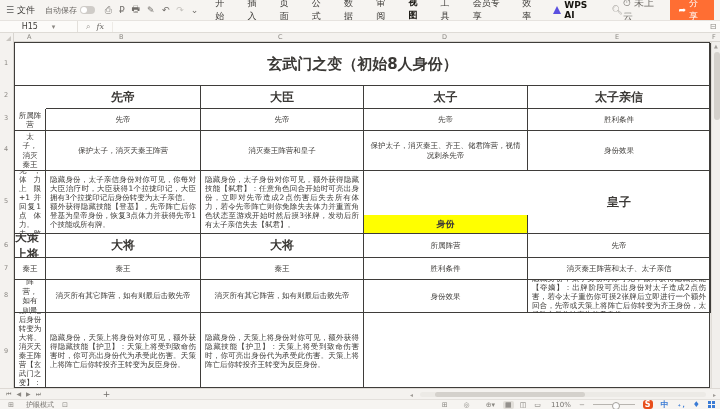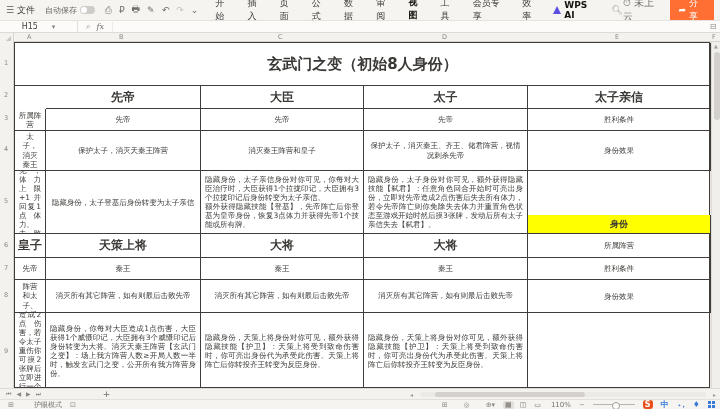--- a/index.html
+++ b/index.html
@@ -84,21 +84,21 @@
     padding:1px 8px; height:21px; display:flex; align-items:center;margin-top:36px; }
   .addsheet { margin-left:8px; font-size:9px; color:#6f6c68; }
   .hscroll { position:absolute; left:420px; right:14px; top:3px; height:5px; background:#eceae6; border-radius:3px; }
   .hthumb { position:absolute; left:15px; width:150px; top:0; height:5px; background:#d4d1cc; border-radius:3px; }
   .harr { position:absolute; top:2px; font-size:6px; color:#a09d98; }
 
   
   .statusbar { position:absolute; left:0; right:0; top:399px; height:10px; background:#f6f4f1;
     border-top:1px solid #e3e0dc; display:flex; align-items:center; font-size:7px; color:#76736f; }
   .sb-ico { font-size:7px; color:#8a8782; margin-left:8px; }
-  .sb-text { margin-left:20px; font-size:7px; }
+  .sb-text { margin-left:12px; font-size:7px; }
   .sb-right { margin-left:auto; display:flex; align-items:center; gap:8px; margin-right:4px; }
   .viewmodes { display:flex; gap:4px; }
   .vm { font-size:7px; padding:0 2px; }
   .vm.active { background:#e2dfda; border-radius:2px; }
   .zoomtext { font-size:7px; }
   .zslider { width:42px; height:1px; background:#b8b5b0; position:relative; }
   .zslider::after { content:""; position:absolute; left:19px; top:-2.5px; width:6px; height:6px;
     background:#fdfdfd; border:1px solid #a4a19c; border-radius:50%; }
   .slogo { background:#e84e1b; color:#fff; font-weight:bold; font-size:8px; border-radius:3px;
     padding:0 2px; line-height:9px; }
@@ -203,21 +203,20 @@
 
       <div class="c-label">胜利条件</div>
       <div class="c-win">保护太子，消灭秦王阵营</div>
       <div class="c-win">保护太子，消灭天秦王阵营</div>
       <div class="c-win">消灭秦王阵营和皇子</div>
       <div class="c-win">保护太子，消灭秦王、齐王、储君阵营，视情况刺杀先帝</div>
 
       <div class="c-label">身份效果</div>
       <div class="c-eff">公开身份，太子和储君身份对你可见，体力上限+1并回复1点体力。
 击败大臣、太子或储君时弃置所有牌。</div>
-      <div class="c-eff">隐藏身份，太子登基后身份转变为太子亲信</div>
       <div class="c-eff">隐藏身份，太子亲信身份对你可见，你每对大臣治疗时，大臣获得1个拉拢印记，大臣拥有3个拉拢印记后身份转变为太子亲信。
 额外获得隐藏技能【登基】，先帝阵亡后你登基为皇帝身份，恢复3点体力并获得先帝1个技能或所有牌。</div>
       <div class="c-eff">隐藏身份，太子身份对你可见，额外获得隐藏技能【弑君】：任意角色回合开始时可亮出身份，立即对先帝造成2点伤害后失去所有体力，若令先帝阵亡则你免除失去体力并重置角色状态至游戏开始时然后摸3张牌，发动后所有太子亲信失去【弑君】。</div>
 
       <div class="c-idlabel">身份</div>
       <div class="c-id">皇子</div>
       <div class="c-id">天策上将</div>
       <div class="c-id">大将</div>
       <div class="c-id">大将</div>
 

